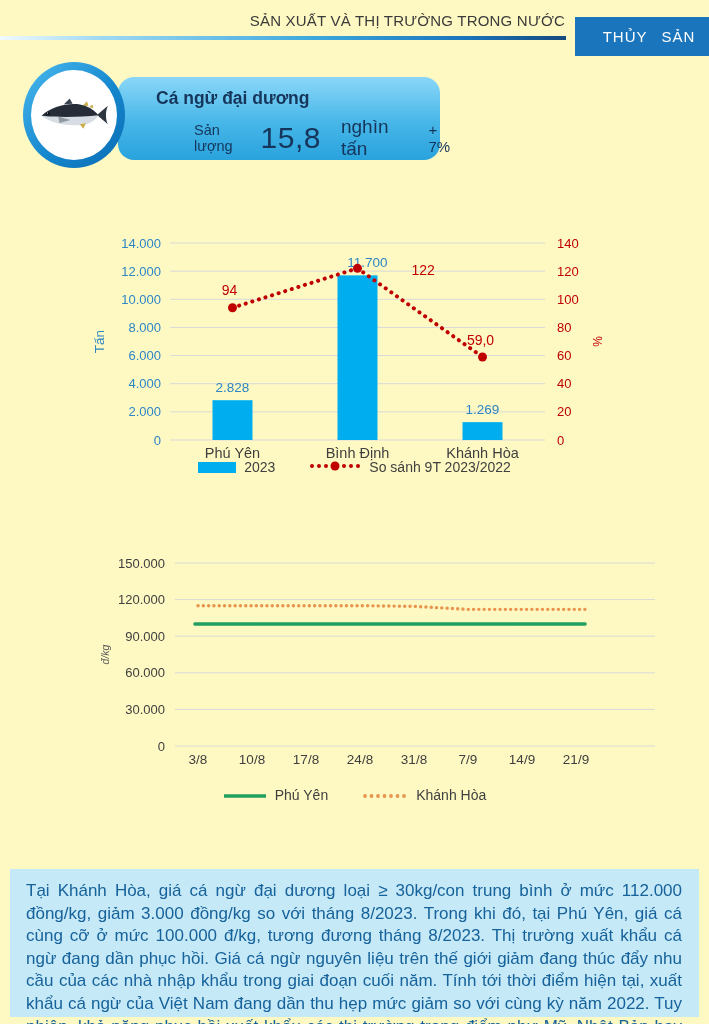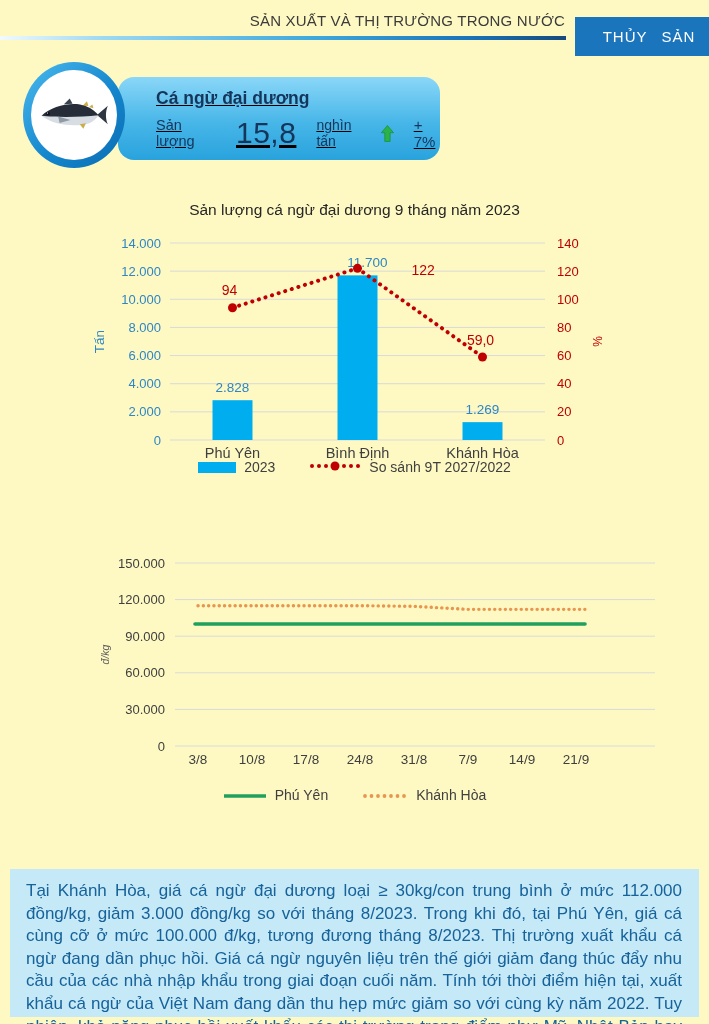--- a/index.html
+++ b/index.html
@@ -16,26 +16,26 @@
          letter-spacing:1px;word-spacing:9px;}
 
   
   .fish-circle{position:absolute;top:62px;left:23px;width:102px;height:106px;border-radius:50%;
                background:linear-gradient(135deg,#4cbbf0 0%,#1587cd 55%,#0a6cb4 100%);
                display:flex;align-items:center;justify-content:center;z-index:2;}
   .fish-inner{width:86px;height:90px;border-radius:50%;background:#ffffff;
               display:flex;align-items:center;justify-content:center;}
   .summary-card{position:absolute;top:77px;left:118px;width:322px;height:83px;border-radius:16px;
                 background:linear-gradient(180deg,#8ad7f8 0%,#47b6e8 55%,#29a3dd 100%);
-                padding-left:38px;box-sizing:border-box;z-index:1;text-decoration:underline;}
+                padding-left:38px;box-sizing:border-box;z-index:1;}
   .species{padding-top:11px;font-size:17.5px;font-weight:bold;color:#15355b;}
-  .metrics{margin-top:7px;display:flex;align-items:center;gap:20px;color:#15355b;}
+  .metrics{margin-top:7px;display:flex;align-items:center;gap:20px;color:#15355b;margin-left:38px;}
   .metric-label{font-size:14.5px;margin-right:8px;}
   .metric-value{font-size:30px;letter-spacing:.5px;}
-  .metric-unit{font-size:14px;}
+  .metric-unit{font-size:19px;}
   .metric-change{font-size:15px;}
 
   
   .chart-title{position:absolute;left:0;width:709px;text-align:center;font-size:15.5px;color:#262626;}
   #chart1-title{top:201px;}
   #chart2-title{top:505px;}
   #chart2-subtitle{top:526px;}
   #chart1-svg{position:absolute;top:228px;left:88px;}
   #chart2-svg{position:absolute;top:548px;left:85px;}
   .legend{position:absolute;left:0;width:709px;display:flex;justify-content:center;
@@ -83,21 +83,20 @@
       <span class="metric-label">Sản lượng</span>
       <span class="metric-value">15,8</span>
       <span class="metric-unit">nghìn tấn</span>
       <svg width="17" height="23" viewBox="0 0 17 23">
         <path d="M8.5 1 L16.5 10.5 H12 V22 H5 V10.5 H0.5 Z" fill="#29B34A" stroke="#1d8f3a" stroke-width="1"></path>
       </svg>
       <span class="metric-change">+ 7%</span>
     </div>
   </div>
 
-  <div class="chart-title" id="chart1-title">Sản lượng cá ngừ đại dương 9 tháng năm 2023</div>
   <svg id="chart1-svg" width="545" height="238">
       <line x1="82" y1="212" x2="457" y2="212" stroke="#d9d9d9" stroke-width="1"></line>
       <text x="73" y="216.5" text-anchor="end" fill="#2E86C5" font-size="13">0</text>
       <text x="469" y="216.5" text-anchor="start" fill="#C00000" font-size="13">0</text>
       <line x1="82" y1="183.85714285714286" x2="457" y2="183.85714285714286" stroke="#d9d9d9" stroke-width="1"></line>
       <text x="73" y="188.35714285714286" text-anchor="end" fill="#2E86C5" font-size="13">2.000</text>
       <text x="469" y="188.35714285714286" text-anchor="start" fill="#C00000" font-size="13">20</text>
       <line x1="82" y1="155.71428571428572" x2="457" y2="155.71428571428572" stroke="#d9d9d9" stroke-width="1"></line>
       <text x="73" y="160.21428571428572" text-anchor="end" fill="#2E86C5" font-size="13">4.000</text>
       <text x="469" y="160.21428571428572" text-anchor="start" fill="#C00000" font-size="13">40</text>
@@ -143,21 +142,21 @@
     <span class="legend-item">
       <span id="sw-dot-red"><svg width="52" height="12" viewBox="0 0 52 12">
             <circle cx="3" cy="6" r="2" fill="#C00000"></circle>
             <circle cx="10" cy="6" r="2" fill="#C00000"></circle>
             <circle cx="17" cy="6" r="2" fill="#C00000"></circle>
             <circle cx="35" cy="6" r="2" fill="#C00000"></circle>
             <circle cx="42" cy="6" r="2" fill="#C00000"></circle>
             <circle cx="49" cy="6" r="2" fill="#C00000"></circle>
             <circle cx="26" cy="6" r="4.5" fill="#C00000"></circle>
           </svg></span>
-      <span>So sánh 9T 2027/2022</span>
+      <span>So sánh 9T 2023/2022</span>
     </span>
   </div>
 
   <svg id="chart2-svg" width="592" height="228">
       <line x1="90" y1="198" x2="570" y2="198" stroke="#d9d9d9" stroke-width="1"></line>
       <text x="80" y="202.5" text-anchor="end" fill="#404040" font-size="13">0</text>
       <line x1="90" y1="161.4" x2="570" y2="161.4" stroke="#d9d9d9" stroke-width="1"></line>
       <text x="80" y="165.9" text-anchor="end" fill="#404040" font-size="13">30.000</text>
       <line x1="90" y1="124.8" x2="570" y2="124.8" stroke="#d9d9d9" stroke-width="1"></line>
       <text x="80" y="129.3" text-anchor="end" fill="#404040" font-size="13">60.000</text>

